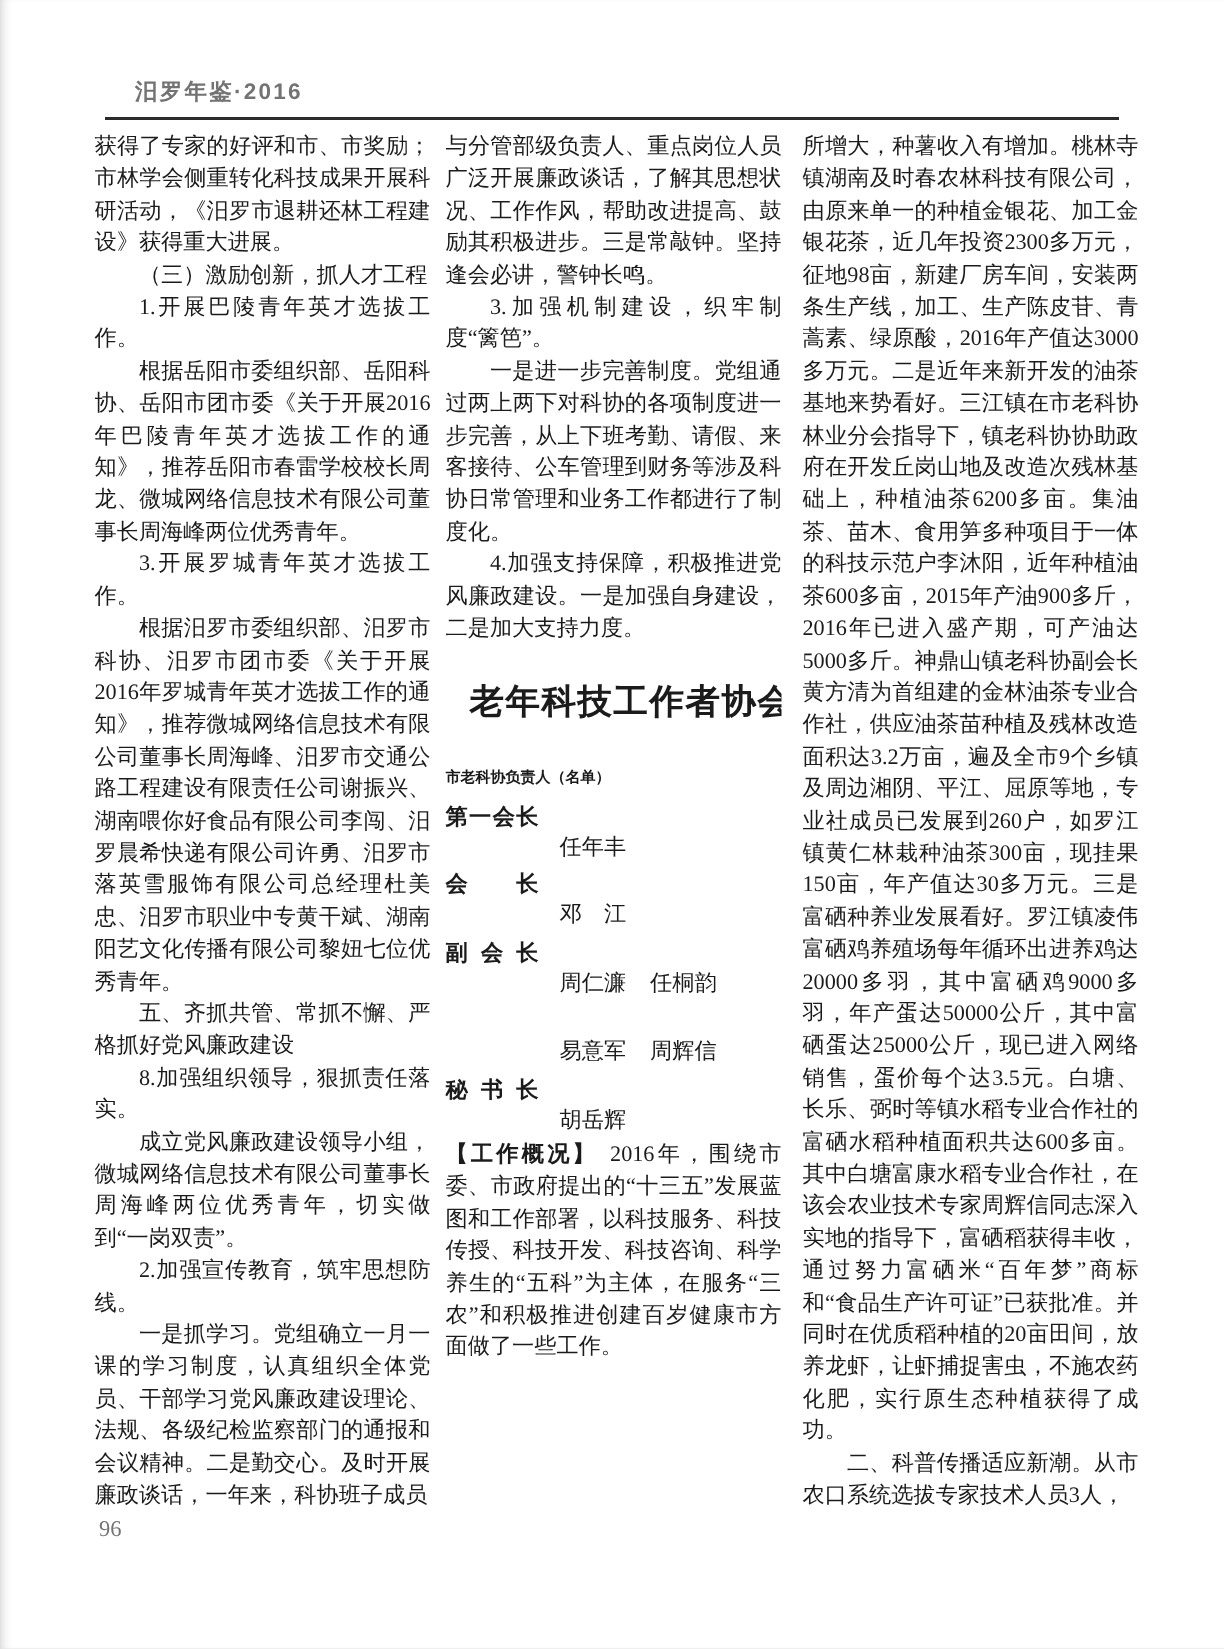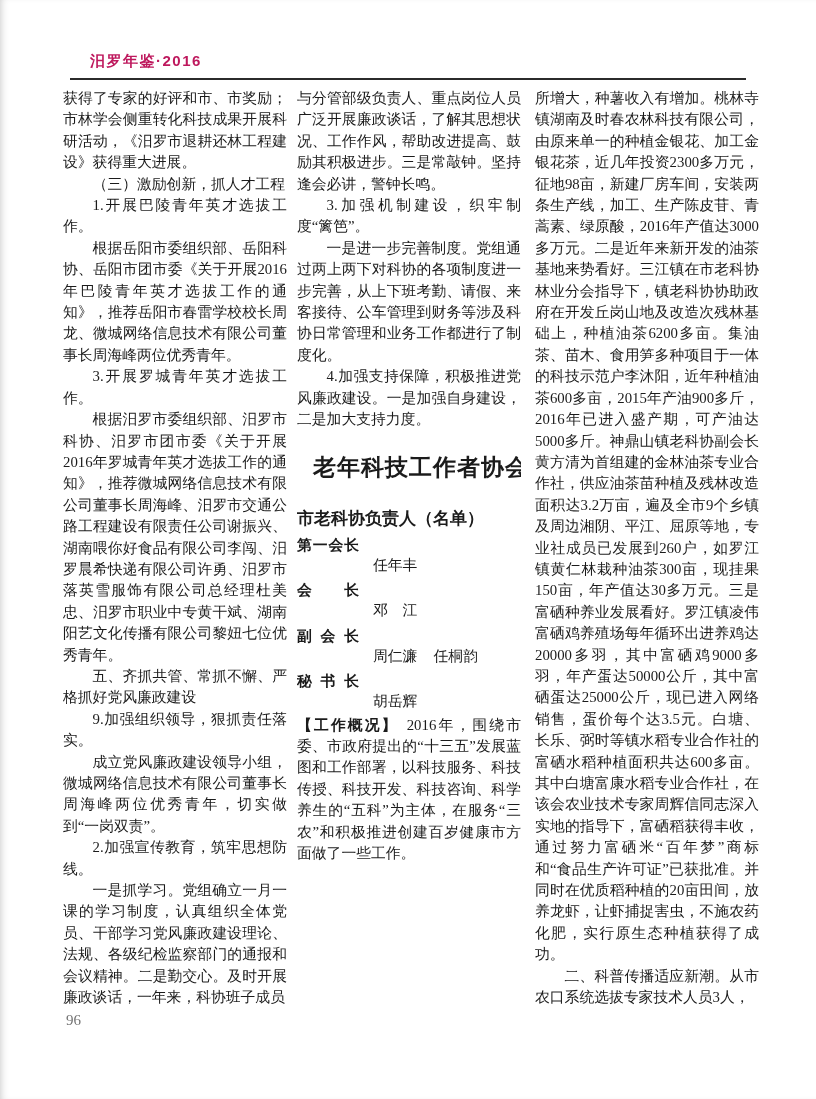--- a/index.html
+++ b/index.html
@@ -8,21 +8,21 @@
     width:816px;height:1099px;
     background:#ffffff;
     font-family:"Liberation Serif","DejaVu Serif",serif;
     color:#1b1b1b;
     overflow:hidden;
     box-shadow:inset 6px 0 8px -6px rgba(0,0,0,.25);
   }
   .running-head{
     position:absolute;left:90px;top:52px;
     font-family:"Liberation Sans","DejaVu Sans",sans-serif;
-    font-weight:bold;font-size:15px;letter-spacing:1.5px;color:#be185d;
+    font-weight:bold;font-size:15px;letter-spacing:1.5px;color:#737373;
   }
   .head-rule{
     position:absolute;left:70px;top:78px;width:676px;height:2px;background:#2b2b2b;
   }
   .col{
     position:absolute;top:88px;width:224px;height:930px;
     font-size:14.8px;line-height:21.4px;
     text-align:justify;overflow:hidden;
   }
   .col-1{left:63px;}
@@ -30,21 +30,21 @@
   .col-3{left:535px;}
   .col p{margin:0;}
   .indent{text-indent:2em;}
   .article-title{
     font-size:23px;font-weight:bold;text-align:center;
     letter-spacing:1px;line-height:30px;
     margin:22px 0 24px 16px;white-space:nowrap;
   }
   .subhead{
     font-family:"Liberation Sans","DejaVu Sans",sans-serif;
-    font-weight:bold;font-size:17px;line-height:24px;margin:0 0 2px 0;
+    font-weight:bold;font-size:10px;line-height:24px;margin:0 0 2px 0;
   }
   .leader-row{display:flex;line-height:25.5px;}
   .leader-role{
     width:62px;flex:0 0 62px;
     font-family:"Liberation Sans","DejaVu Sans",sans-serif;
     font-weight:bold;
     text-align:justify;text-align-last:justify;
   }
   .leader-names{margin-left:14px;display:flex;gap:16px;margin-top:20px;}
   .p-labeled{margin-top:26px;}
@@ -64,21 +64,21 @@
   <div class="head-rule"></div>
 
   <div class="col col-1">
       <p class="">获得了专家的好评和市、市奖励；市林学会侧重转化科技成果开展科研活动，《汨罗市退耕还林工程建设》获得重大进展。</p>
       <p class="indent">（三）激励创新，抓人才工程</p>
       <p class="indent">1.开展巴陵青年英才选拔工作。</p>
       <p class="indent">根据岳阳市委组织部、岳阳科协、岳阳市团市委《关于开展2016年巴陵青年英才选拔工作的通知》，推荐岳阳市春雷学校校长周龙、微城网络信息技术有限公司董事长周海峰两位优秀青年。</p>
       <p class="indent">3.开展罗城青年英才选拔工作。</p>
       <p class="indent">根据汨罗市委组织部、汨罗市科协、汨罗市团市委《关于开展2016年罗城青年英才选拔工作的通知》，推荐微城网络信息技术有限公司董事长周海峰、汨罗市交通公路工程建设有限责任公司谢振兴、湖南喂你好食品有限公司李闯、汨罗晨希快递有限公司许勇、汨罗市落英雪服饰有限公司总经理杜美忠、汨罗市职业中专黄干斌、湖南阳艺文化传播有限公司黎妞七位优秀青年。</p>
       <p class="indent">五、齐抓共管、常抓不懈、严格抓好党风廉政建设</p>
-      <p class="indent">9.加强组织领导，狠抓责任落实。</p>
+      <p class="indent">8.加强组织领导，狠抓责任落实。</p>
       <p class="indent">成立党风廉政建设领导小组，微城网络信息技术有限公司董事长周海峰两位优秀青年，切实做到“一岗双责”。</p>
       <p class="indent">2.加强宣传教育，筑牢思想防线。</p>
       <p class="indent">一是抓学习。党组确立一月一课的学习制度，认真组织全体党员、干部学习党风廉政建设理论、法规、各级纪检监察部门的通报和会议精神。二是勤交心。及时开展廉政谈话，一年来，科协班子成员</p>
     </div>
   <div class="col col-2">
       <p class="">与分管部级负责人、重点岗位人员广泛开展廉政谈话，了解其思想状况、工作作风，帮助改进提高、鼓励其积极进步。三是常敲钟。坚持逢会必讲，警钟长鸣。</p>
       <p class="indent">3.加强机制建设，织牢制度“篱笆”。</p>
       <p class="indent">一是进一步完善制度。党组通过两上两下对科协的各项制度进一步完善，从上下班考勤、请假、来客接待、公车管理到财务等涉及科协日常管理和业务工作都进行了制度化。</p>
       <p class="indent">4.加强支持保障，积极推进党风廉政建设。一是加强自身建设，二是加大支持力度。</p>
       <div class="article-title">老年科技工作者协会</div>
@@ -96,20 +96,27 @@
         </span>
       </div>
       <div class="leader-row">
         <span class="leader-role">副会长</span>
         <span class="leader-names">
           <span>周仁濂</span>
           <span>任桐韵</span>
         </span>
       </div>
       <div class="leader-row">
+        <span class="leader-role"></span>
+        <span class="leader-names">
+          <span>易意军</span>
+          <span>周辉信</span>
+        </span>
+      </div>
+      <div class="leader-row">
         <span class="leader-role">秘书长</span>
         <span class="leader-names">
           <span>胡岳辉</span>
         </span>
       </div>
       <p class="p-labeled"><span class="overview-label">【工作概况】</span>2016年，围绕市委、市政府提出的“十三五”发展蓝图和工作部署，以科技服务、科技传授、科技开发、科技咨询、科学养生的“五科”为主体，在服务“三农”和积极推进创建百岁健康市方面做了一些工作。</p>
     </div>
   <div class="col col-3">
       <p class="">所增大，种薯收入有增加。桃林寺镇湖南及时春农林科技有限公司，由原来单一的种植金银花、加工金银花茶，近几年投资2300多万元，征地98亩，新建厂房车间，安装两条生产线，加工、生产陈皮苷、青蒿素、绿原酸，2016年产值达3000多万元。二是近年来新开发的油茶基地来势看好。三江镇在市老科协林业分会指导下，镇老科协协助政府在开发丘岗山地及改造次残林基础上，种植油茶6200多亩。集油茶、苗木、食用笋多种项目于一体的科技示范户李沐阳，近年种植油茶600多亩，2015年产油900多斤，2016年已进入盛产期，可产油达5000多斤。神鼎山镇老科协副会长黄方清为首组建的金林油茶专业合作社，供应油茶苗种植及残林改造面积达3.2万亩，遍及全市9个乡镇及周边湘阴、平江、屈原等地，专业社成员已发展到260户，如罗江镇黄仁林栽种油茶300亩，现挂果150亩，年产值达30多万元。三是富硒种养业发展看好。罗江镇凌伟富硒鸡养殖场每年循环出进养鸡达20000多羽，其中富硒鸡9000多羽，年产蛋达50000公斤，其中富硒蛋达25000公斤，现已进入网络销售，蛋价每个达3.5元。白塘、长乐、弼时等镇水稻专业合作社的富硒水稻种植面积共达600多亩。其中白塘富康水稻专业合作社，在该会农业技术专家周辉信同志深入实地的指导下，富硒稻获得丰收，通过努力富硒米“百年梦”商标和“食品生产许可证”已获批准。并同时在优质稻种植的20亩田间，放养龙虾，让虾捕捉害虫，不施农药化肥，实行原生态种植获得了成功。</p>
       <p class="indent">二、科普传播适应新潮。从市农口系统选拔专家技术人员3人，</p>

